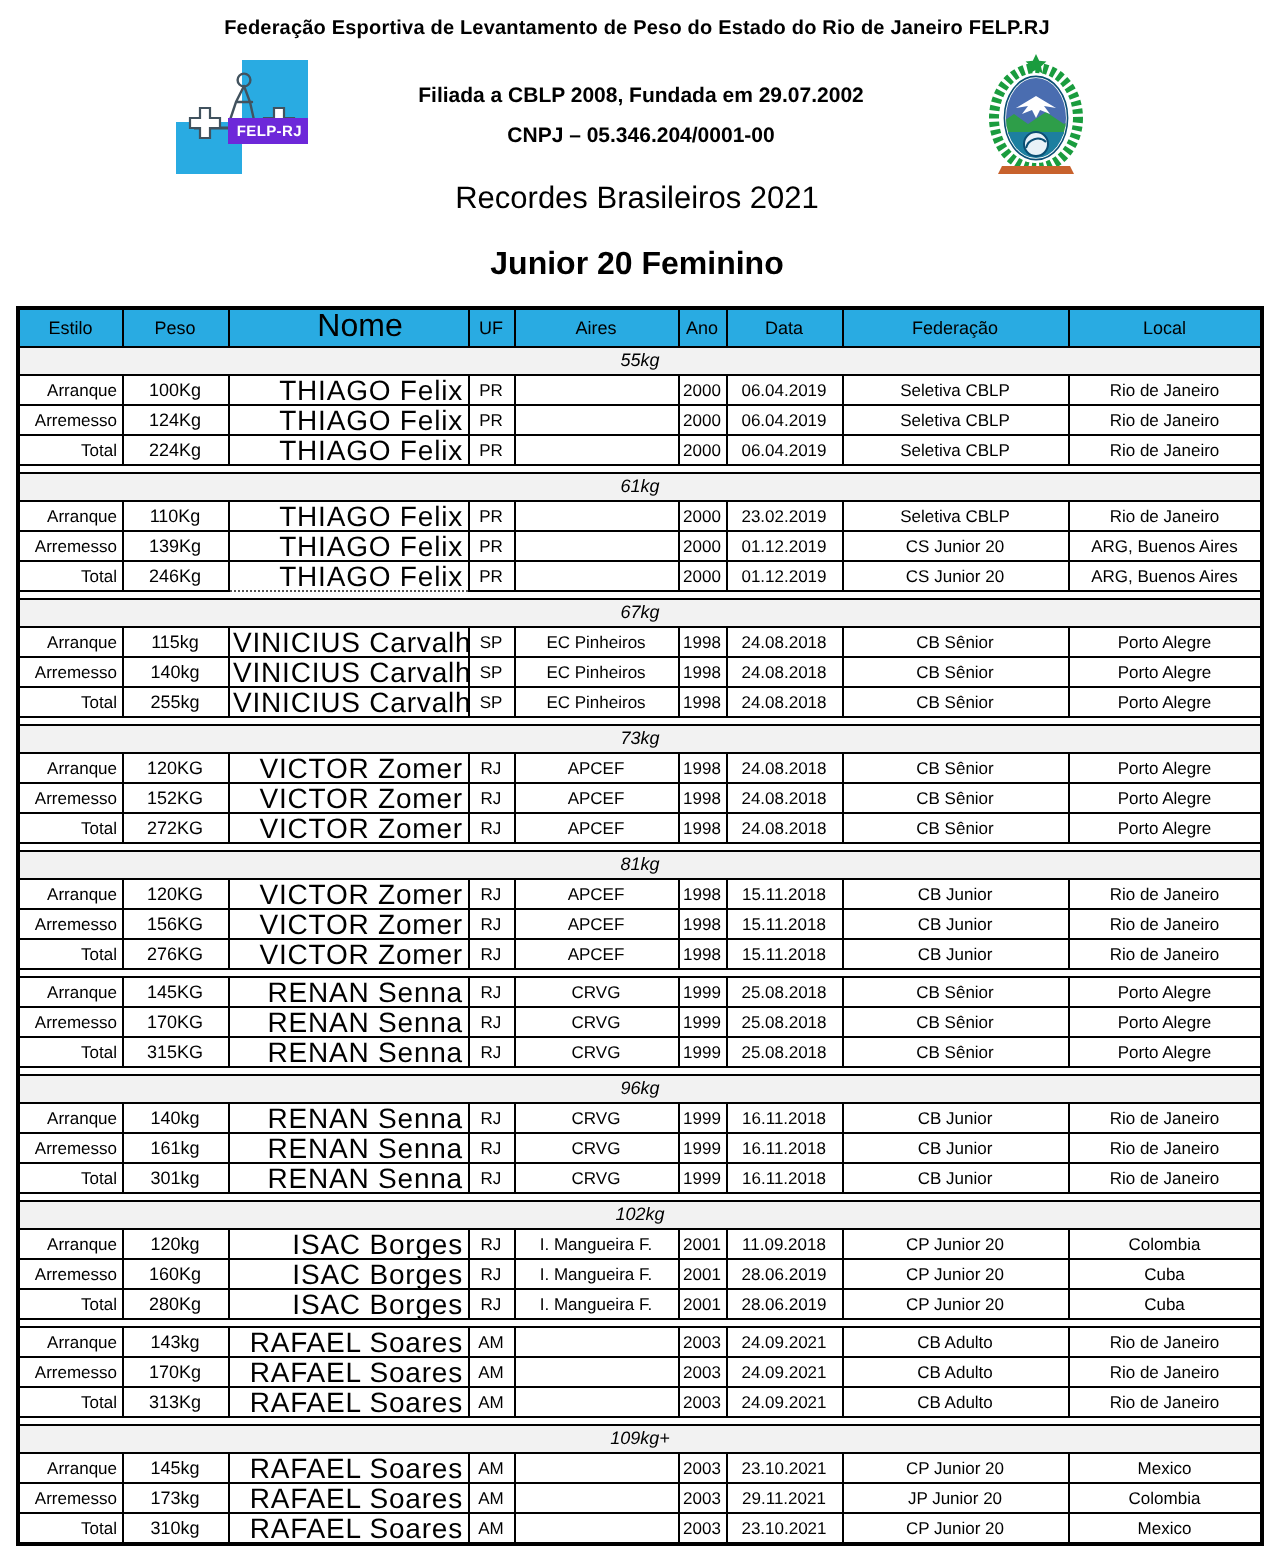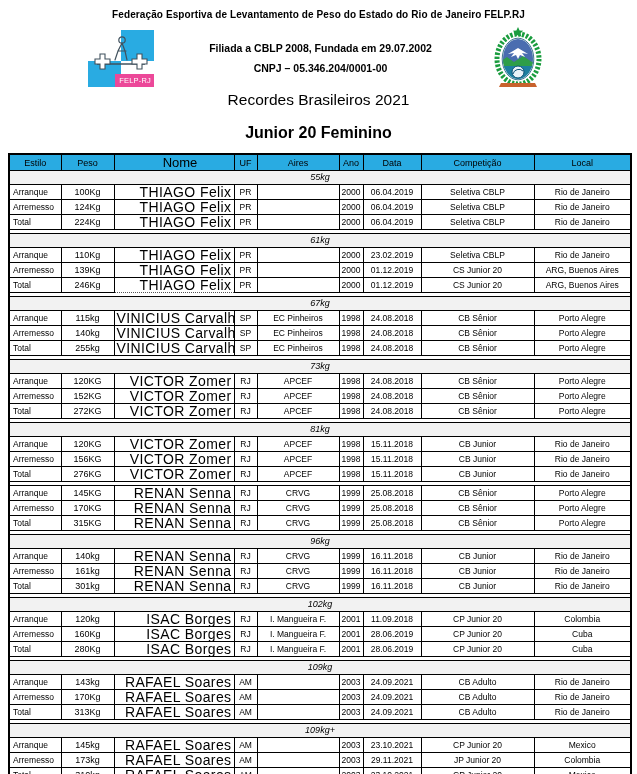--- a/index.html
+++ b/index.html
@@ -17,22 +17,22 @@
     padding:5px 88px 0 88px;height:66px;
   }
   .header-center{flex:1;text-align:center;font-weight:bold;font-size:10.5px;}
   .header-center .line1{margin-bottom:8px;}
   
   .felp-logo{position:relative;width:66px;height:57px;background:#fff;flex:0 0 auto;}
   .felp-logo .q{position:absolute;background:#29abe2;}
   .felp-logo .q-tr{left:33px;top:0;width:33px;height:31px;}
   .felp-logo .q-bl{left:0;top:31px;width:33px;height:26px;}
   .felp-tag{
-    position:absolute;right:0;bottom:0;background:#ec4899;color:#fff;
-    font-size:7.5px;font-weight:normal;padding:2px 3px 2px 4px;letter-spacing:0.2px;
+    position:absolute;right:0;bottom:15px;background:#6d28d9;color:#fff;
+    font-size:7.5px;font-weight:bold;padding:2px 3px 2px 4px;letter-spacing:0.2px;
   }
   .felp-logo svg{position:absolute;left:0;top:0;}
   
   .coat{width:62px;height:64px;flex:0 0 auto;}
   .main-title{
     text-align:center;font-weight:normal;font-size:15.5px;margin-top:0;
   }
   .sub-title{
     text-align:center;font-weight:bold;font-size:16px;margin-top:15px;
   }
@@ -40,27 +40,27 @@
   table.records{
     border-collapse:collapse;table-layout:fixed;
     width:622px;margin:11px 0 0 8px;
     border:2px solid #000;
   }
   .records th{
     background:#29abe2;border:1px solid #000;
     font-size:9px;font-weight:normal;height:14px;padding:0 1px;
     overflow:hidden;white-space:nowrap;
   }
-  .records th.col-nome{font-size:13px;padding-left:13px;}
+  .records th.col-nome{font-size:16px;padding-left:13px;}
   .records td{
     border:1px solid #000;height:13px;padding:0 2px;
     font-size:8.5px;text-align:center;overflow:hidden;white-space:nowrap;
     line-height:1;
   }
-  .records td.col-estilo{text-align:left;padding-left:3px;}
+  .records td.col-estilo{text-align:right;padding-left:3px;}
   .records td.col-nome{font-size:14px;letter-spacing:0.4px;text-align:right;}
   .records td.col-peso{font-size:9px;}
   .records tr.category td{
     background:#f2f2f2;height:11px;font-size:9px;padding:1px 0;font-style:italic;
   }
   .records tr.spacer td{
     border:none;height:3px;padding:0;background:#fff;
   }
   .records td.dotted-bottom{border-bottom:1px dotted #555;}
 </style>
@@ -139,21 +139,21 @@
   </colgroup>
   <thead>
       <tr>
         <th class="col-estilo">Estilo</th>
         <th class="col-peso">Peso</th>
         <th class="col-nome">Nome</th>
         <th class="col-uf">UF</th>
         <th class="col-clube">Aires</th>
         <th class="col-ano">Ano</th>
         <th class="col-data">Data</th>
-        <th class="col-competicao">Competição</th>
+        <th class="col-competicao">Federação</th>
         <th class="col-local">Local</th>
       </tr>
     </thead>
   <tbody>
       <tr class="category">
         <td colspan="9">55kg</td>
       </tr>
       <tr>
         <td class="col-estilo">Arranque</td>
         <td class="col-peso">100Kg</td>
@@ -453,23 +453,20 @@
         <td class="col-uf">RJ</td>
         <td class="col-clube">I. Mangueira F.</td>
         <td class="col-ano">2001</td>
         <td class="col-data">28.06.2019</td>
         <td class="col-competicao">CP Junior 20</td>
         <td class="col-local">Cuba</td>
       </tr>
       <tr class="spacer">
         <td colspan="9"></td>
       </tr>
-      <tr class="category">
-        <td colspan="9">109kg</td>
-      </tr>
       <tr>
         <td class="col-estilo">Arranque</td>
         <td class="col-peso">143kg</td>
         <td class="col-nome">RAFAEL Soares</td>
         <td class="col-uf">AM</td>
         <td class="col-clube"></td>
         <td class="col-ano">2003</td>
         <td class="col-data">24.09.2021</td>
         <td class="col-competicao">CB Adulto</td>
         <td class="col-local">Rio de Janeiro</td>

